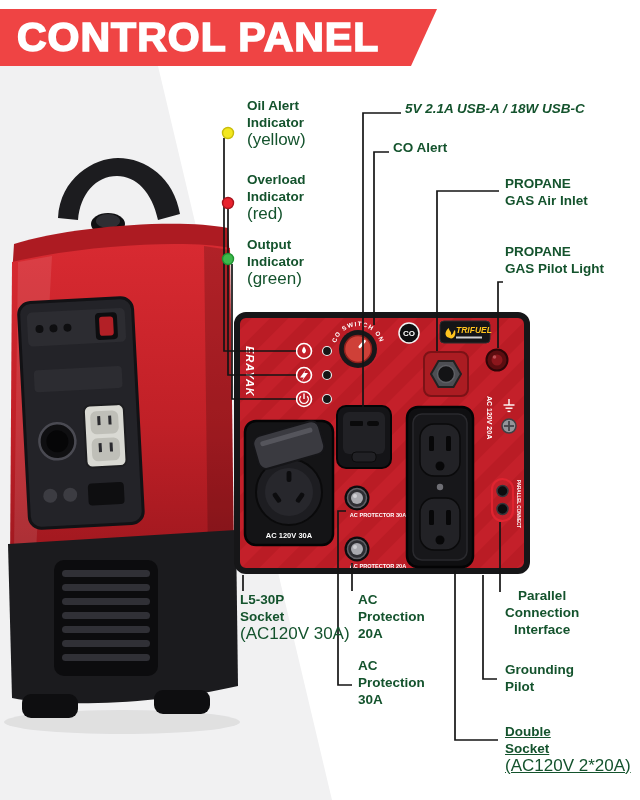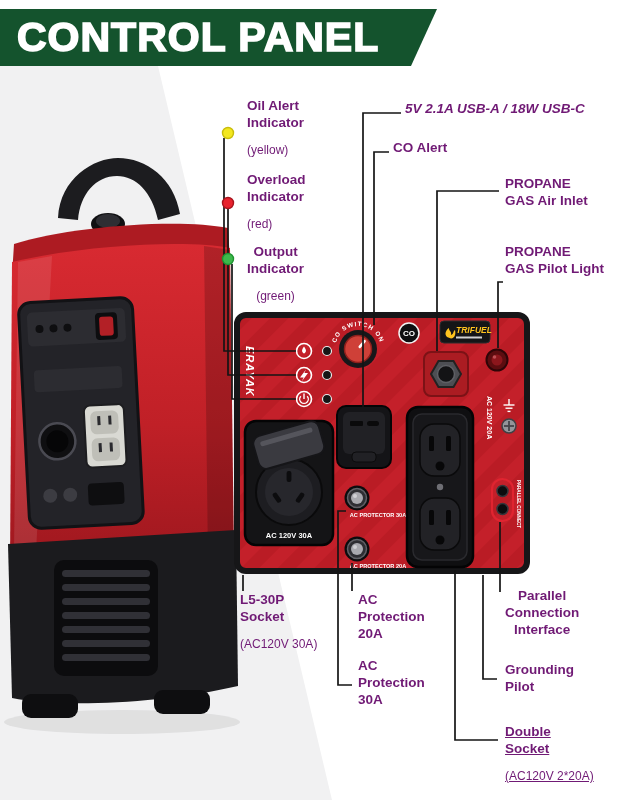--- a/index.html
+++ b/index.html
@@ -1,26 +1,26 @@
 <!DOCTYPE html>
 <html><head>
 <meta charset="utf-8">
 <style>
   * { margin:0; padding:0; box-sizing:border-box; }
   html,body { width:640px; height:800px; }
   body { position:relative; background:#ffffff; font-family:"Liberation Sans",sans-serif; overflow:hidden; }
   #scene { position:absolute; left:0; top:0; z-index:1; }
-  .banner { position:absolute; left:0; top:9px; width:437px; height:57px; background:#14532d;
+  .banner { position:absolute; left:0; top:9px; width:437px; height:57px; background:#ef4444;
             clip-path:polygon(0 0,100% 0,calc(100% - 26px) 100%,0 100%);
             display:flex; align-items:center; padding-left:17px; z-index:3; }
   .banner-text { color:#ffffff; font-size:41px; font-weight:bold; letter-spacing:1px;
                  -webkit-text-stroke:1.6px #ffffff; line-height:1; }
-  .callout { position:absolute; z-index:4; color:#701a75; }
+  .callout { position:absolute; z-index:4; color:#14532d; }
   .callout .t { font-weight:bold; font-size:13.5px; line-height:16.8px; white-space:pre-line; }
-  .callout .sub { font-weight:normal; font-size:12px; line-height:14px; margin-top:11px; white-space:pre-line; }
+  .callout .sub { font-weight:normal; font-size:17px; line-height:14px; margin-top:1px; white-space:pre-line; }
   svg text { font-family:"Liberation Sans",sans-serif; }
 </style>
 </head>
 <body>
 
 <div class="banner">
   <span class="banner-text">CONTROL PANEL</span>
 </div>
 
 <svg id="scene" width="640" height="800" viewBox="0 0 640 800">
@@ -237,21 +237,21 @@
 <div class="callout" style="left:247px; top:98px;">
   <div class="t">Oil Alert
 Indicator</div>
   <div class="sub">(yellow)</div>
 </div>
 <div class="callout" style="left:247px; top:172px;">
   <div class="t">Overload
 Indicator</div>
   <div class="sub">(red)</div>
 </div>
-<div class="callout" style="left:247px; top:244px;text-align:center;">
+<div class="callout" style="left:247px; top:237px;">
   <div class="t">Output
 Indicator</div>
   <div class="sub">(green)</div>
 </div>
 <div class="callout" style="left:405px; top:101px;font-style:italic;">
   <div class="t">5V 2.1A USB-A / 18W USB-C</div>
 </div>
 <div class="callout" style="left:393px; top:140px;">
   <div class="t">CO Alert</div>
 </div>

